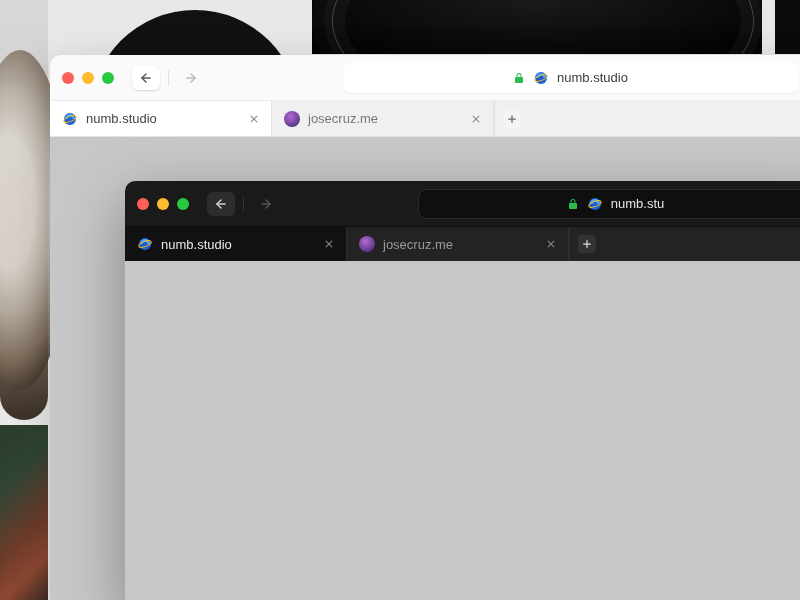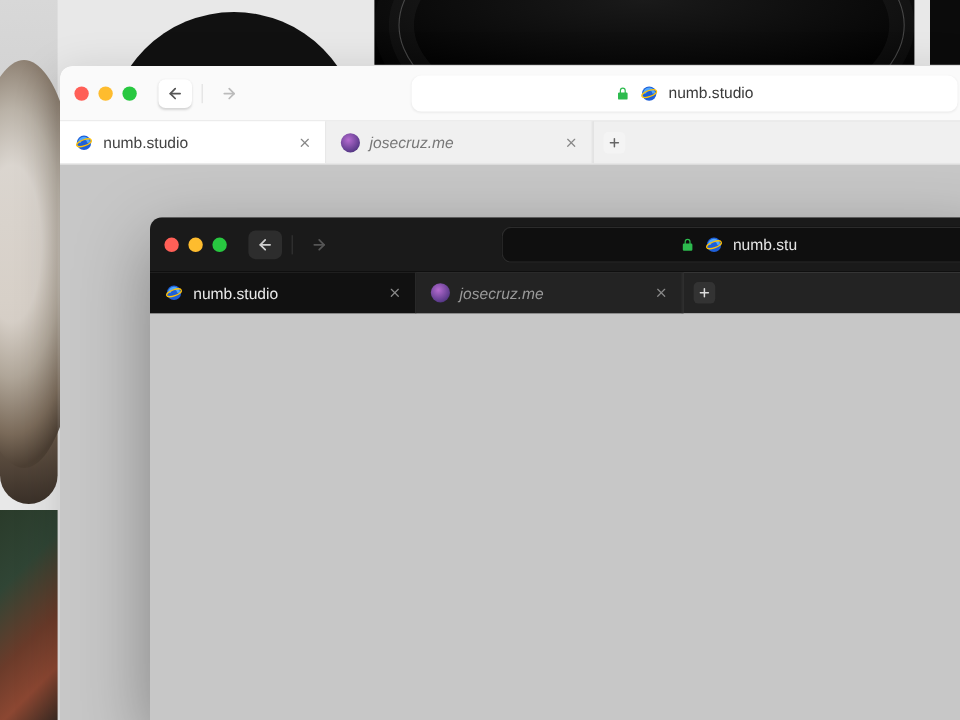--- a/index.html
+++ b/index.html
@@ -97,21 +97,21 @@
   display: flex; align-items: center;
   padding: 0 12px;
   gap: 8px;
   font-size: 13px;
   color: #444;
   position: relative;
   min-width: 222px;
   border-right: 1px solid #e3e3e3;
 }
 .tab.active { background: #fff; }
-.tab.inactive { background: #f0f0f0; color: #777; font-style: italic; }
+.tab.inactive { background: #f0f0f0; color: #777; }
 .tab .close { margin-left: auto; color: #888; }
 .newtab {
   width: 34px;
   display: flex; align-items: center; justify-content: center;
   border-left: 1px solid #e3e3e3;
   color: #666;
 }
 .newtab .plus-badge {
   width: 18px; height: 18px; border-radius: 4px;
   background: #f4f4f4; display: flex; align-items: center; justify-content: center;

